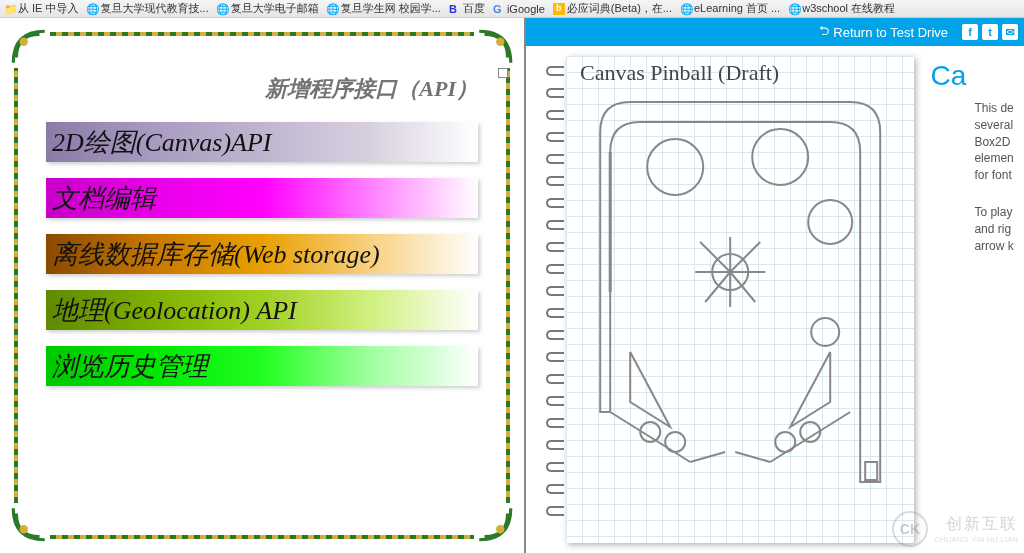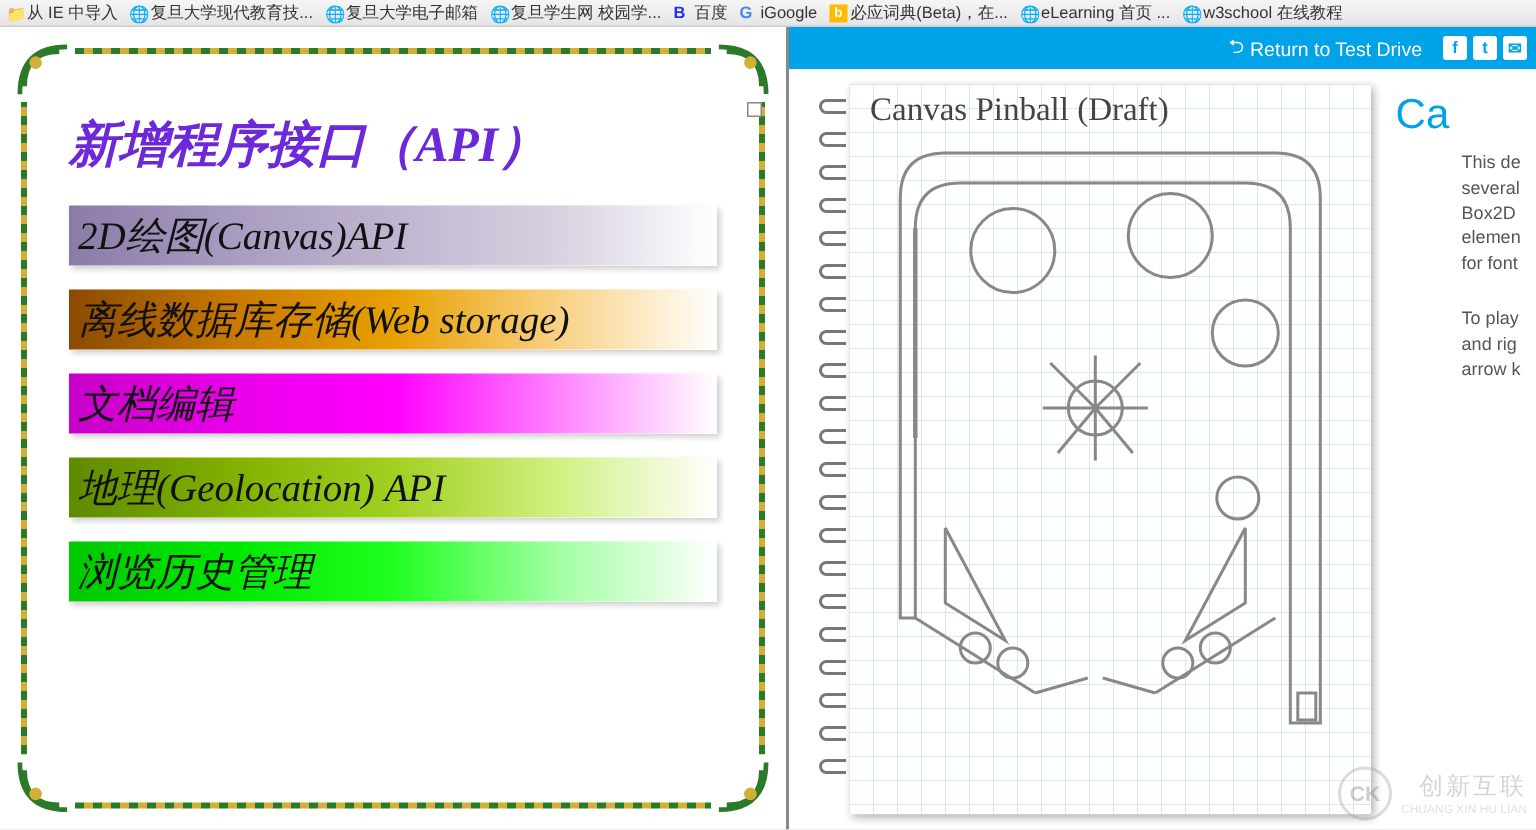--- a/index.html
+++ b/index.html
@@ -20,21 +20,21 @@
 .corner.tr { top: 8px; right: 8px; transform: scaleX(-1); }
 .corner.bl { bottom: 8px; left: 8px; transform: scaleY(-1); }
 .corner.br { bottom: 8px; right: 8px; transform: scale(-1,-1); }
 .edge { position: absolute; background: repeating-linear-gradient(90deg, #2a7a2a 0 6px, #d4af37 6px 12px); }
 .edge.top { top: 14px; left: 50px; right: 50px; height: 4px; }
 .edge.bottom { bottom: 14px; left: 50px; right: 50px; height: 4px; }
 .edge.left { left: 14px; top: 50px; bottom: 50px; width: 4px; background: repeating-linear-gradient(0deg, #2a7a2a 0 6px, #d4af37 6px 12px); }
 .edge.right { right: 14px; top: 50px; bottom: 50px; width: 4px; background: repeating-linear-gradient(0deg, #2a7a2a 0 6px, #d4af37 6px 12px); }
 
 .slide-content { position: relative; padding: 40px 30px 20px 30px; }
-.slide-title { font-family: "STKaiti", "KaiTi", cursive; font-size: 33px; font-weight: bold; font-style: italic; color: #6d28d9; text-align: left; margin-bottom: 18px; }
+.slide-title { font-family: "STKaiti", "KaiTi", cursive; font-size: 22px; font-weight: bold; font-style: italic; color: #737373; text-align: right; margin-bottom: 18px; }
 
 .api-item { height: 40px; margin-bottom: 16px; display: flex; align-items: center; padding-left: 6px; font-family: "STKaiti", "KaiTi", cursive; font-size: 26px; font-style: italic; color: #111; box-shadow: 2px 2px 4px rgba(0,0,0,0.2); }
 .g1 { background: linear-gradient(90deg, #8a7ba8, #a89bc0, #c0b5d0, #d8d0e0, #fff); }
 .g2 { background: linear-gradient(90deg, #c8c800, #e8e800, #ffff00, #ffff80, #fff); }
 .g3 { background: linear-gradient(90deg, #8a4a00, #c87800, #e8a000, #f8d080, #fff); }
 .g4 { background: linear-gradient(90deg, #c800c8, #e800e8, #ff00ff, #ff80ff, #fff); }
 .g5 { background: linear-gradient(90deg, #00c800, #00e800, #20ff20, #a0ffa0, #fff); }
 .g6 { background: linear-gradient(90deg, #608a00, #80b000, #a0d020, #d0f080, #fff); }
 
 .page-handle { position: absolute; top: 50px; right: 16px; width: 10px; height: 10px; border: 1px solid #888; background: #fff; }
@@ -126,22 +126,22 @@
         </svg></div>
     <div class="corner br"><svg viewBox="0 0 40 40">
           <path d="M5 35 Q5 5 35 5 M8 30 Q8 8 30 8" stroke="#2a7a2a" stroke-width="3" fill="none"></path>
           <circle cx="15" cy="15" r="4" fill="#d4af37"></circle>
         </svg></div>
     <div class="page-handle"></div>
 
     <div class="slide-content">
       <div class="slide-title">新增程序接口（API）</div>
       <div class="api-item g1">2D绘图(Canvas)API</div>
+      <div class="api-item g4">文档编辑</div>
       <div class="api-item g3">离线数据库存储(Web storage)</div>
-      <div class="api-item g4">文档编辑</div>
       <div class="api-item g6">地理(Geolocation) API</div>
       <div class="api-item g5">浏览历史管理</div>
     </div>
   </div>
 
   <div class="right-pane">
     <div class="blue-bar">
       <div class="return">
         <span>⮌</span>
         <span>Return to Test Drive</span>

